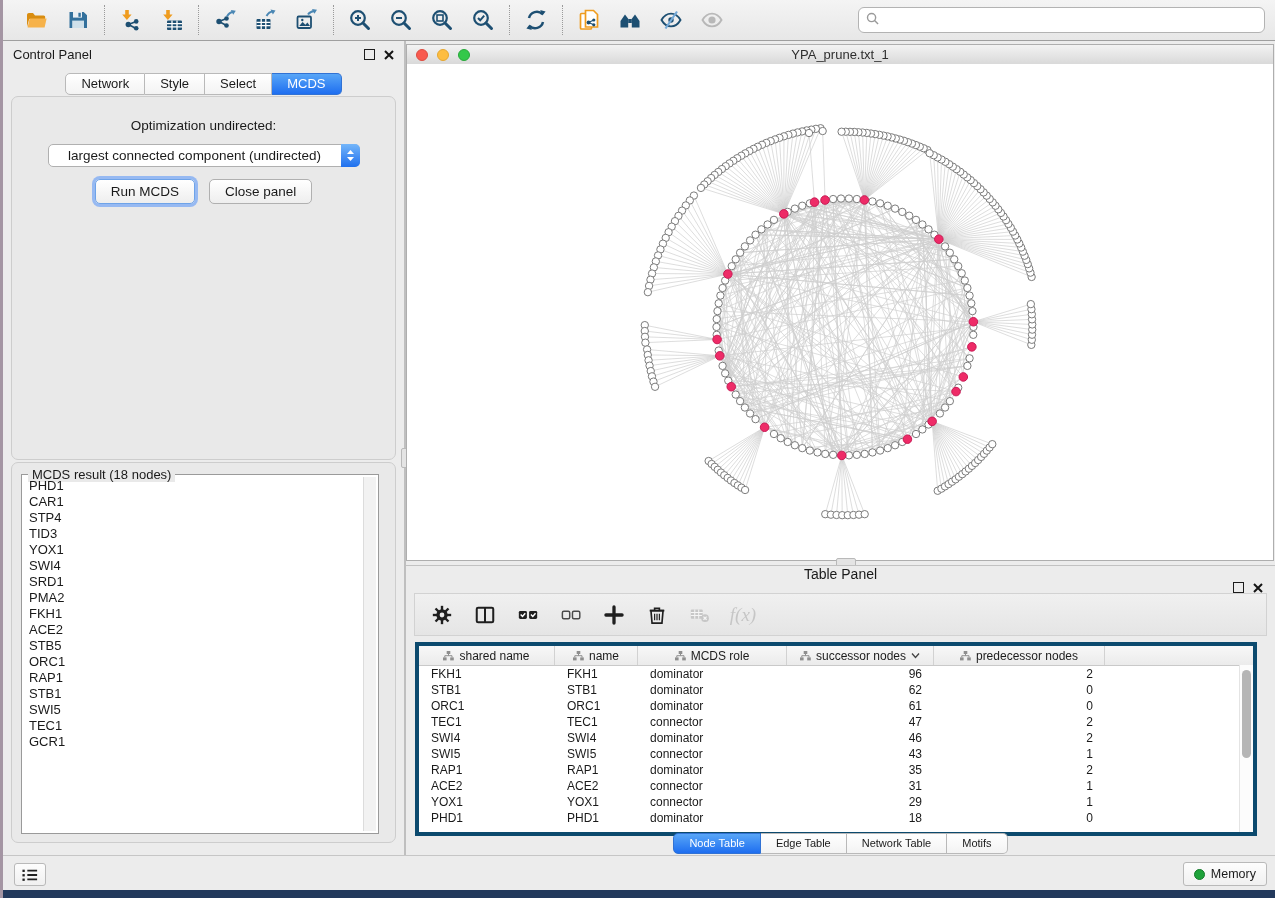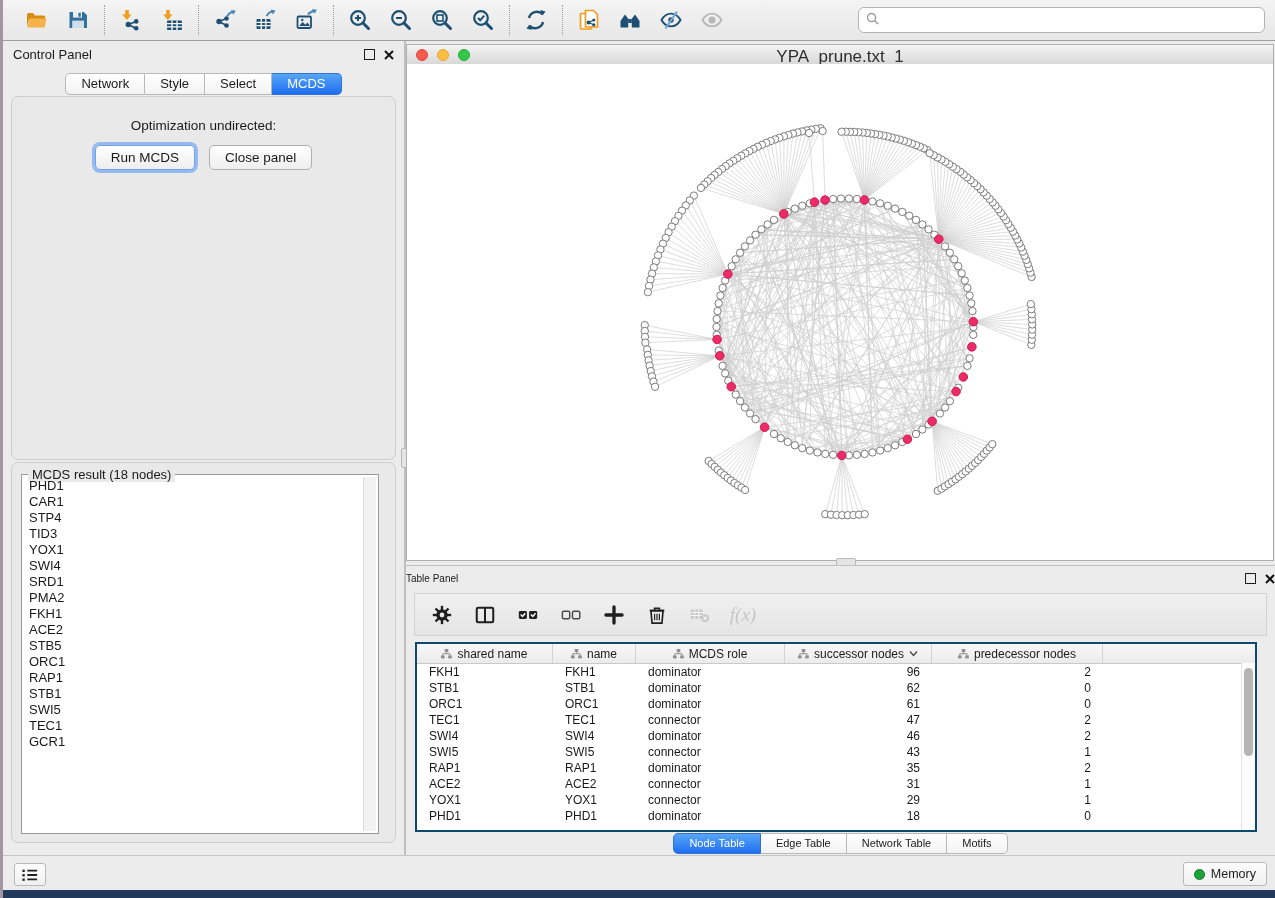--- a/index.html
+++ b/index.html
@@ -52,33 +52,33 @@
              border:1px solid #cdcdcd;border-radius:7px;}
   .groupbox{position:absolute;left:9px;right:16px;top:11px;bottom:8px;border:1px solid #9a9a9a;background:#fff;}
   .groupbox .legend{position:absolute;top:-8px;left:6px;background:#e9e9e9;padding:0 4px;font-size:13px;}
   .mcds-list{position:absolute;left:2px;right:15px;top:3px;bottom:2px;overflow:hidden;font-size:13px;line-height:16px;padding-left:5px;}
   .mcds-scroll{position:absolute;top:2px;bottom:2px;right:2px;width:12px;background:#f2f2f2;border-left:1px solid #dcdcdc;}
   
   .net-window{position:absolute;top:3px;left:0;right:1px;height:517px;border:1px solid #aeaeae;background:#fff;box-sizing:border-box;}
   .net-titlebar{height:19px;background:linear-gradient(#f3f3f3,#d9d9d9);border-bottom:1px solid #ababab;position:relative;}
   .lights{position:absolute;left:9px;top:3.5px;display:flex;gap:9px;}
   .light{width:12px;height:12px;border-radius:50%;}
-  .net-title{position:absolute;left:0;right:0;top:2px;text-align:center;font-size:17px;color:#2e2e2e;}
+  .net-title{position:absolute;left:0;right:0;top:2px;text-align:center;font-size:13px;color:#2e2e2e;}
   .net-canvas{position:absolute;top:19px;left:0;right:0;bottom:0;background:#fff;}
   .net-canvas svg{width:100%;height:100%;display:block;}
   .h-splitter{position:absolute;top:520px;left:0;right:0;height:4px;background:#ececec;}
   .h-splitter .grip{position:absolute;left:430px;top:-3px;width:18px;height:8px;background:#e4e4e4;border:1px solid #b9b9b9;border-radius:2px;}
   
   .table-panel{position:absolute;top:524px;left:0;right:0;bottom:0;background:#ececec;border-top:1px solid #c2c2c2;}
-  .tp-header{height:25px;display:flex;align-items:center;padding:0 0;font-size:10px;}
+  .tp-header{height:25px;display:flex;align-items:center;padding:0 12px;font-size:14px;flex-direction:column;}
   .tp-toolbar{margin:2px 8px 0;height:41px;background:linear-gradient(#f0f0f0,#e5e5e5);border:1px solid #d2d2d2;
               display:flex;align-items:center;gap:17px;padding:0 14px;}
   .tp-toolbar .tb-icon svg{width:22px;height:22px;}
   .fx{font:italic 19px "Liberation Serif",serif;color:#a9a9a9;}
-  .table-wrap{position:absolute;left:9px;right:18px;top:76px;height:186px;background:#fff;border:2px solid #0c4a6e;overflow:hidden;}
+  .table-wrap{position:absolute;left:9px;right:18px;top:76px;height:186px;background:#fff;border:4px solid #0c4a6e;overflow:hidden;}
   .thead{display:flex;height:19px;background:linear-gradient(#f8f8f8,#ebebeb);border-bottom:1px solid #c9c9c9;}
   .th{display:flex;align-items:center;justify-content:center;gap:5px;border-right:1px solid #d2d2d2;
       font-size:12px;color:#1c1c1c;box-sizing:border-box;}
   .tr{display:flex;height:16px;}
   .td{font-size:12px;display:flex;align-items:center;box-sizing:border-box;padding:0 12px;white-space:nowrap;}
   .td.num{justify-content:flex-end;}
   .tscroll{position:absolute;right:0;top:19px;bottom:0;width:13px;background:#fcfcfc;border-left:1px solid #e4e4e4;}
   .tscroll .thumb{position:absolute;top:5px;left:2px;width:9px;height:88px;background:#b5b5b5;border-radius:5px;}
   .tp-tabs{position:absolute;bottom:2px;left:0;right:0;display:flex;justify-content:center;}
   .tp-tabs .seg{font-size:11px;height:19px;line-height:19px;}
@@ -280,20 +280,29 @@
         </span>
       </div>
       <div class="cp-tabs">
         <span class="seg">Network</span>
         <span class="seg">Style</span>
         <span class="seg">Select</span>
         <span class="seg active">MCDS</span>
       </div>
       <div class="cp-panel1">
         <div class="opt-label">Optimization undirected:</div>
+        <div class="select">
+          <span class="sel-text">largest connected component (undirected)</span>
+          <span class="stepper">
+            <svg width="11" height="15" viewBox="0 0 11 15">
+                <path d="M2 6l3.5-4L9 6z" fill="#fff"></path>
+                <path d="M2 9l3.5 4L9 9z" fill="#fff"></path>
+              </svg>
+          </span>
+        </div>
         <div class="btn-row">
           <span class="btn focused">Run MCDS</span>
           <span class="btn">Close panel</span>
         </div>
       </div>
       <div class="cp-panel2">
         <div class="groupbox">
           <span class="legend">MCDS result (18 nodes)</span>
           <div class="mcds-list" id="mcds-list">
               <div>PHD1</div>

